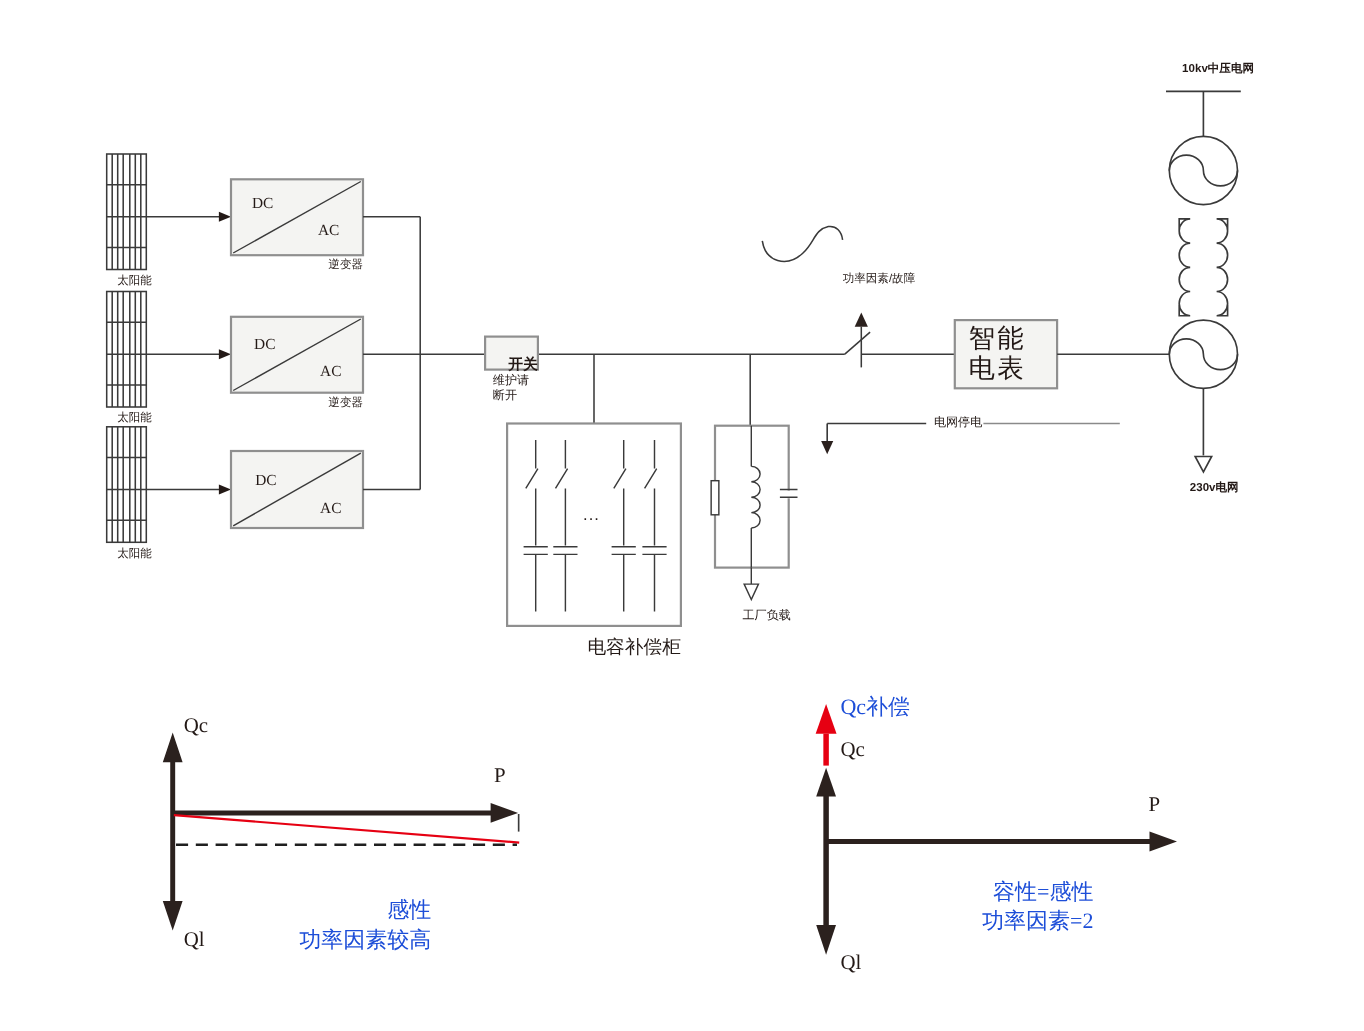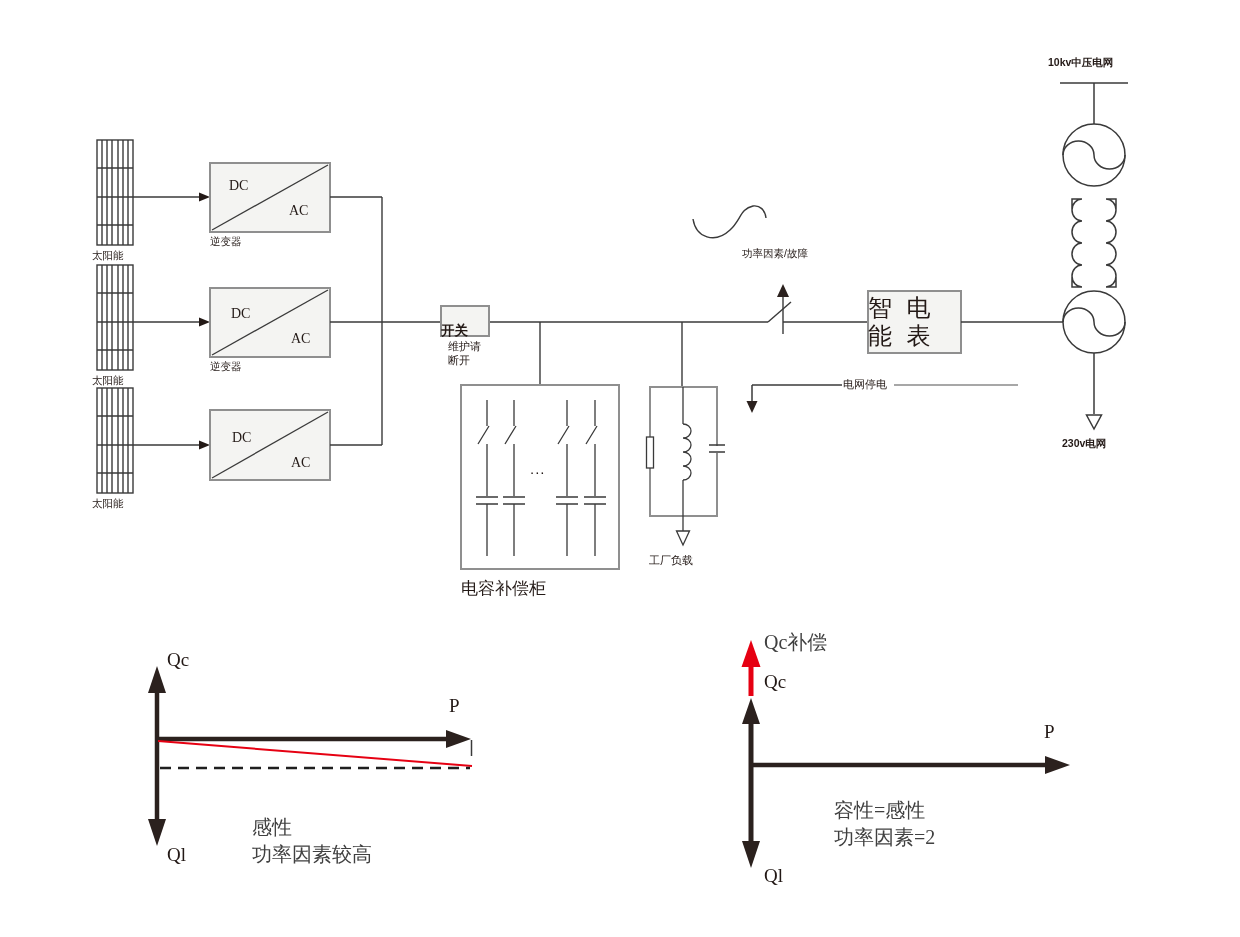--- a/index.html
+++ b/index.html
@@ -1,24 +1,24 @@
 <!DOCTYPE html>
 <html><head>
 <meta charset="utf-8">
 <style>
   html,body{margin:0;padding:0;background:#ffffff;}
   #stage{position:relative;width:1240px;height:937px;background:#ffffff;overflow:hidden;
          font-family:"Liberation Sans","DejaVu Sans",sans-serif;color:#231916;}
   #art{position:absolute;left:0;top:0;}
   .lbl{position:absolute;color:#231916;font-size:11px;font-weight:400;line-height:1.25;white-space:nowrap;}
-  .c{text-align:left;}
+  .c{text-align:right;}
   .serif{font-family:"Liberation Serif","DejaVu Serif",serif;font-weight:400;}
   .box{position:absolute;box-sizing:border-box;border:2px solid #8f8f8f;background:transparent;
        display:flex;align-items:center;justify-content:center;}
-  .big{font-size:20px;font-weight:400;font-family:"Liberation Serif","DejaVu Serif",serif;color:#404040;}
+  .big{font-size:20px;font-weight:400;font-family:"Liberation Serif","DejaVu Serif",serif;color:#1d4ed8;}
   .axis-letter{font-size:19px;}
   .two-line span{display:block;}
 </style>
 </head>
 <body>
 <div id="stage">
 
 <svg id="art" width="1240" height="937" viewBox="0 0 1240 937">
 
   <g stroke="#3a3a3a" stroke-width="1.4" fill="none">
@@ -164,21 +164,21 @@
 </div>
 
 <div class="lbl" style="left:530px;top:460px;font-size:15px;letter-spacing:1px">...</div>
 <div class="lbl c" style="left:461px;top:578px;width:158px;font-size:17px">电容补偿柜</div>
 
 <div class="lbl c" style="left:649px;top:554px;width:70px;font-size:11px">工厂负载</div>
 
 <div class="lbl c" style="left:742px;top:247px;width:90px;font-size:10.5px">功率因素/故障</div>
 <div class="lbl c" style="left:843px;top:378px;width:50px;font-size:11px">电网停电</div>
 
-<div class="box" style="left:868px;top:291px;width:77px;height:62px;border:none;background:transparent;flex-direction:row">
+<div class="box" style="left:868px;top:291px;width:77px;height:62px;border:none;background:transparent;flex-direction:column">
   <span class="serif" style="font-size:24px;line-height:28px;letter-spacing:2px">智能</span>
   <span class="serif" style="font-size:24px;line-height:28px;letter-spacing:2px">电表</span>
 </div>
 
 <div class="lbl c" style="left:1048px;top:56px;width:92px;font-size:10.5px;font-weight:600">10kv中压电网</div>
 <div class="lbl c" style="left:1062px;top:437px;width:64px;font-size:10.5px;font-weight:600">230v电网</div>
 
 <div class="lbl serif axis-letter" style="left:167px;top:648px">Qc</div>
 <div class="lbl serif axis-letter" style="left:167px;top:843px">Ql</div>
 <div class="lbl serif axis-letter" style="left:449px;top:694px">P</div>

